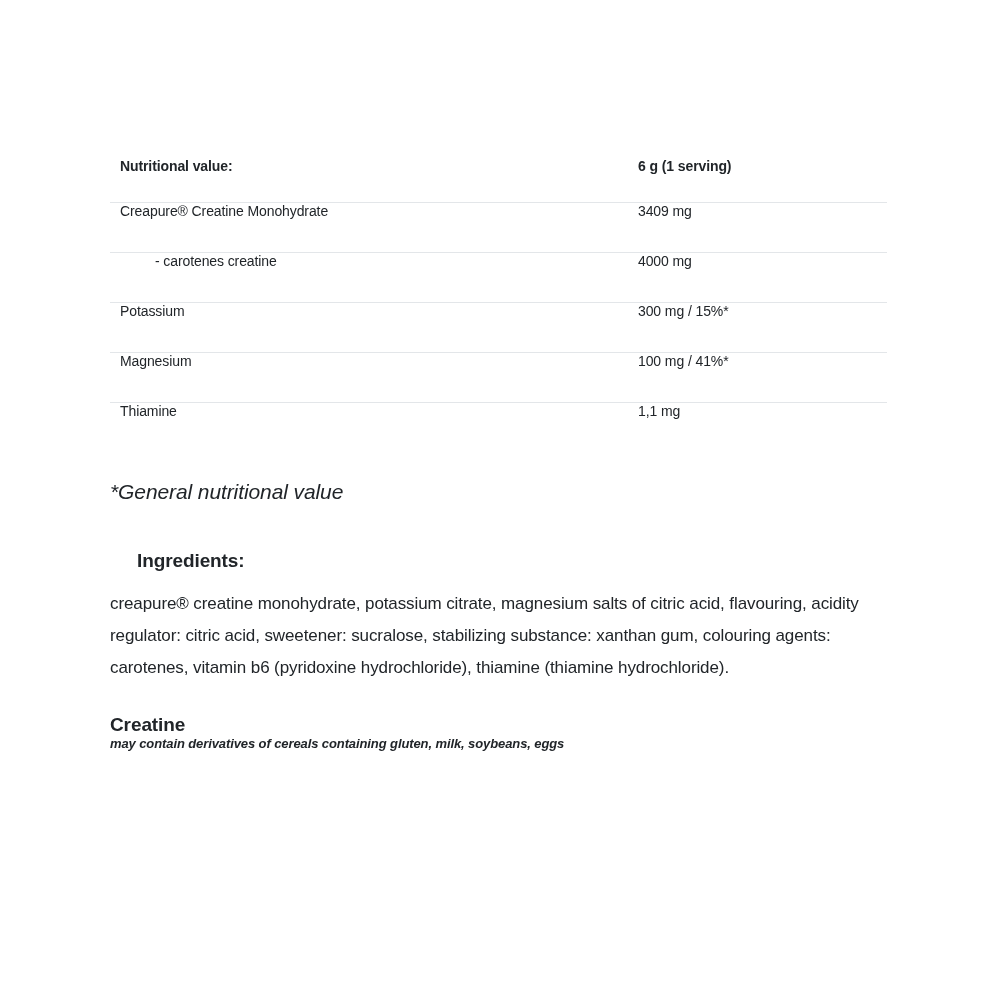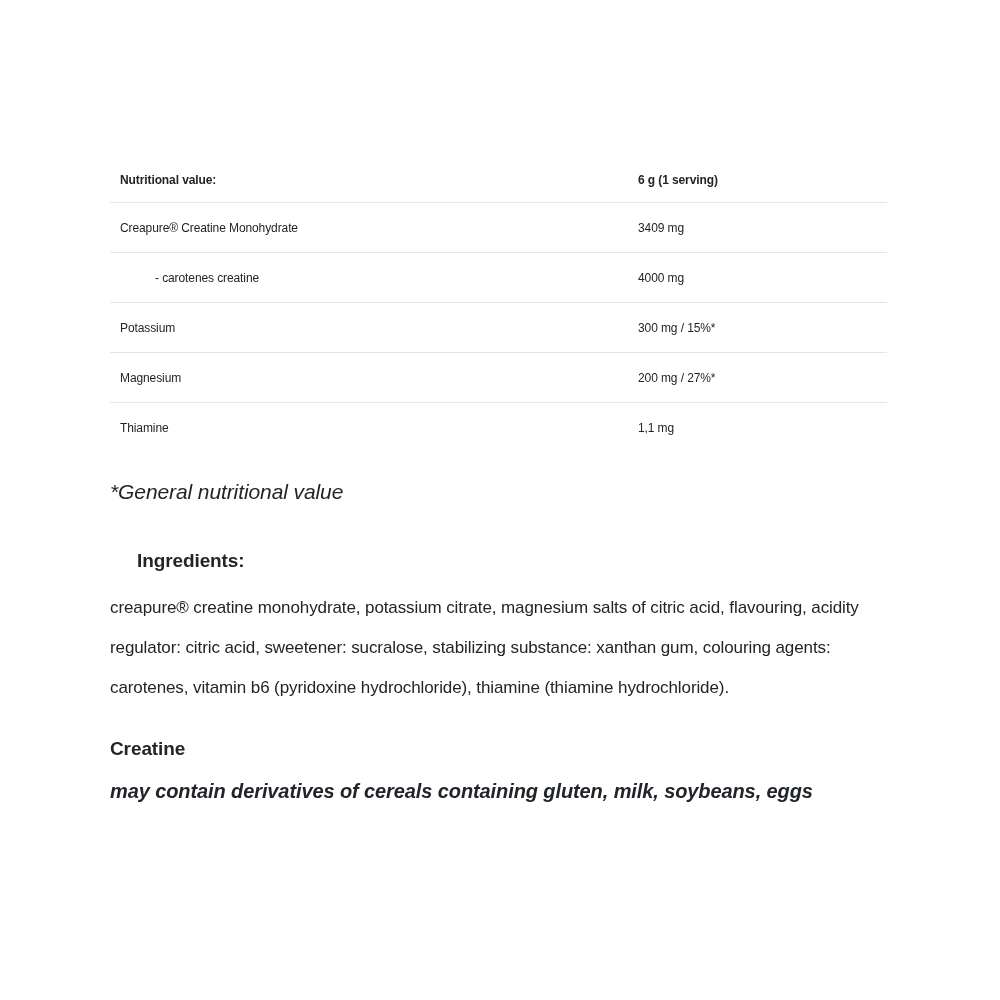--- a/index.html
+++ b/index.html
@@ -18,24 +18,23 @@
   .content {
     position: absolute;
     left: 110px;
     top: 158px;
     width: 777px;
   }
   
   .nv-table { width: 100%; }
   .nv-row {
     display: flex;
-    align-items: center;
     height: 49px;
     border-bottom: 1px solid #e3e6e9;
-    font-size: 12px;
+    font-size: 14px;
     letter-spacing: -0.1px;
   }
   .nv-row.header {
     height: 44px;
     font-weight: 700;
   }
   .nv-row.last { border-bottom: none; }
   .nv-label {
     width: 528px;
     padding-left: 10px;
@@ -55,33 +54,32 @@
   .section-heading {
     margin-top: 46px;
     font-size: 19px;
     font-weight: 700;
     letter-spacing: -0.1px;
     margin-left: 27px;
   }
   .ingredients-text {
     margin-top: 16px;
     font-size: 17px;
-    line-height: 40px;
+    line-height: 32px;
     letter-spacing: -0.1px;
     width: 100%;
   }
   .allergens-heading {
     margin-top: 30px;
     font-size: 19px;
     font-weight: 700;
     letter-spacing: -0.1px;
   }
   .allergens-text {
-    margin-top: 20px;
-    font-size: 20px;
+    font-size: 13px;
     font-weight: 700;
     font-style: italic;
     letter-spacing: -0.1px;
   }
 </style>
 </head>
 <body>
 
 <div class="content">
 
@@ -101,21 +99,21 @@
       <div class="nv-value">4000 mg</div>
     </div>
 
     <div class="nv-row">
       <div class="nv-label">Potassium</div>
       <div class="nv-value">300 mg / 15%*</div>
     </div>
 
     <div class="nv-row">
       <div class="nv-label">Magnesium</div>
-      <div class="nv-value">200 mg / 27%*</div>
+      <div class="nv-value">100 mg / 41%*</div>
     </div>
 
 
     <div class="nv-row last">
       <div class="nv-label">Thiamine</div>
       <div class="nv-value">1,1 mg</div>
     </div>
   </div>
 
   <div class="footnote">*General nutritional value</div>

